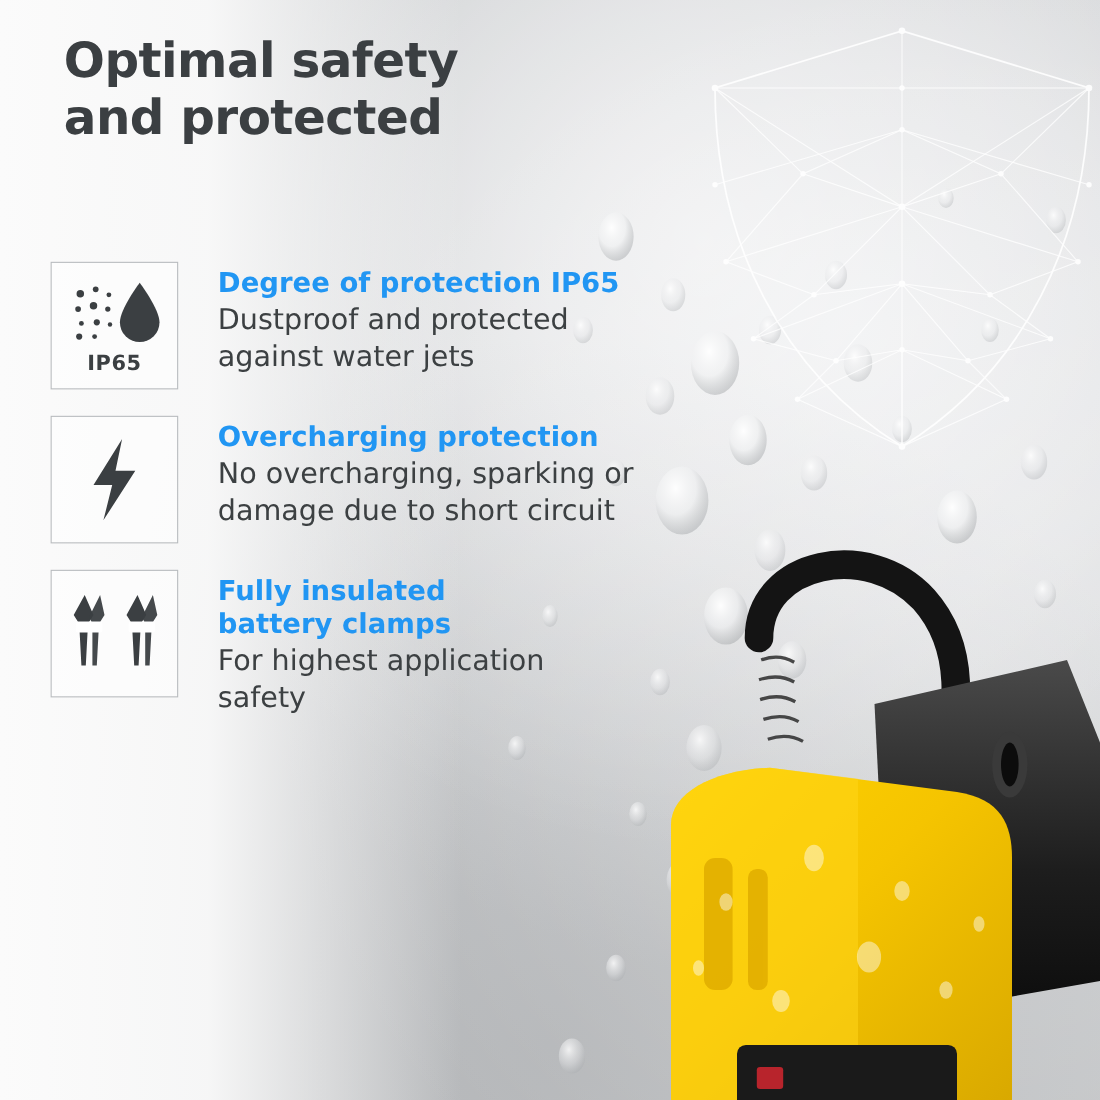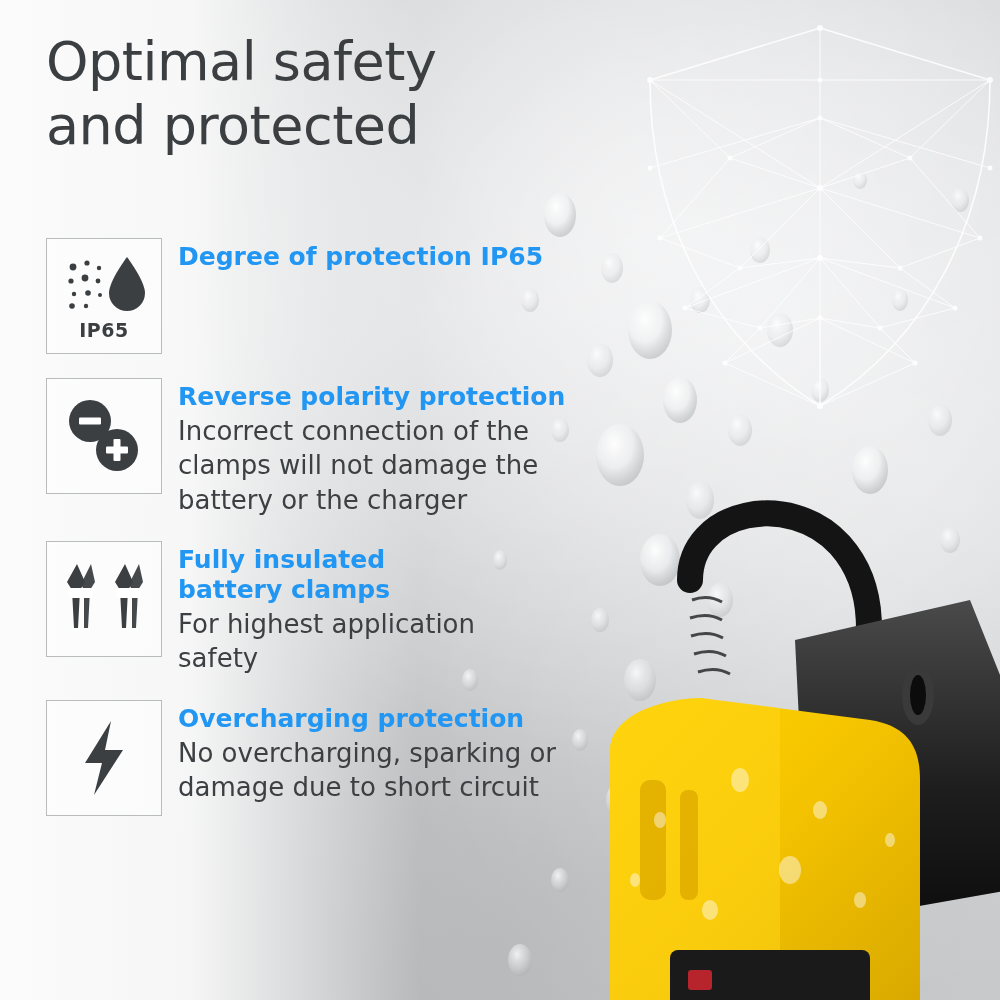--- a/index.html
+++ b/index.html
@@ -39,26 +39,26 @@
     position: absolute;
     left: 0; top: 0;
     width: 420px; height: 1000px;
     background: linear-gradient(to right, #fbfbfb 0%, rgba(251,251,251,0.92) 45%, rgba(251,251,251,0) 100%);
     pointer-events: none;
   }
 
   
   .heading {
     position: absolute;
-    left: 46px;
+    left: 58px;
     top: 30px;
     width: 560px;
-    font-size: 54px;
+    font-size: 44px;
     line-height: 1.18;
-    font-weight: 400;
+    font-weight: 700;
     color: #3b3f42;
     letter-spacing: -0.5px;
   }
   .heading .l2 { display:block; }
 
   
   .features {
     position: absolute;
     left: 46px;
     top: 238px;
@@ -69,21 +69,21 @@
     align-items: flex-start;
     margin-bottom: 24px;
   }
   .feature .icon-box {
     flex: 0 0 auto;
     width: 114px;
     height: 114px;
     border: 1.5px solid #b9bcbf;
     background: rgba(255,255,255,0.55);
     position: relative;
-    margin-right: 16px;
+    margin-right: 36px;
     text-decoration: underline;
   }
   .feature .text {
     padding-top: 4px;
   }
   .feature .f-title {
     color: #2196f3;
     font-size: 25px;
     font-weight: 700;
     line-height: 1.2;
@@ -325,38 +325,36 @@
               <circle cx="53" cy="56" r="2"></circle>
             <circle cx="25" cy="67" r="2.8"></circle>
               <circle cx="39" cy="67" r="2.2"></circle>
             <path d="M80 18 C80 18 62 42 62 54 a18 18 0 0 0 36 0 C98 42 80 18 80 18 Z"></path>
           </g>
         </svg>
         <div class="ip65-label">IP65</div>
       </div>
       <div class="text">
         <div class="f-title">Degree of protection IP65</div>
+        <div class="f-desc">Dustproof and protected
+against water jets</div>
       </div>
     </div>
+
 
     <div class="feature">
       <div class="icon-box">
         <svg class="icon-svg" viewBox="0 0 114 114">
-          <circle cx="43" cy="42" r="21" fill="#3b3f42"></circle>
-          <rect x="32" y="38.5" width="22" height="7" rx="1" fill="#ffffff"></rect>
-          <circle cx="70" cy="71" r="21" fill="#3b3f42"></circle>
-          <rect x="59" y="67.5" width="22" height="7" rx="1" fill="#ffffff"></rect>
-          <rect x="66.5" y="60" width="7" height="22" rx="1" fill="#ffffff"></rect>
+          <path d="M64 20 L38 62 H55 L47 94 L76 49 H58 Z" fill="#3b3f42"></path>
         </svg>
       </div>
       <div class="text">
-        <div class="f-title">Reverse polarity protection</div>
-        <div class="f-desc">Incorrect connection of the
-clamps will not damage the
-battery or the charger</div>
+        <div class="f-title">Overcharging protection</div>
+        <div class="f-desc">No overcharging, sparking or
+damage due to short circuit</div>
       </div>
     </div>
 
     <div class="feature">
       <div class="icon-box">
         <svg class="icon-svg" viewBox="0 0 114 114">
           <g fill="#3b3f42">
             <path d="M30 22 L38 40 L33 48 L31 86 L27 86 L25 48 L20 40 Z"></path>
             <path d="M44 22 L48 40 L43 48 L41 86 L37 86 L37 48 L34 42 Z" opacity="0.95"></path>
             <path d="M78 22 L86 40 L81 48 L79 86 L75 86 L73 48 L68 40 Z"></path>
@@ -369,27 +367,14 @@
         </svg>
       </div>
       <div class="text">
         <div class="f-title">Fully insulated
 battery clamps</div>
         <div class="f-desc">For highest application
 safety</div>
       </div>
     </div>
 
-    <div class="feature">
-      <div class="icon-box">
-        <svg class="icon-svg" viewBox="0 0 114 114">
-          <path d="M64 20 L38 62 H55 L47 94 L76 49 H58 Z" fill="#3b3f42"></path>
-        </svg>
-      </div>
-      <div class="text">
-        <div class="f-title">Overcharging protection</div>
-        <div class="f-desc">No overcharging, sparking or
-damage due to short circuit</div>
-      </div>
-    </div>
-
   </div>
 </div>
 
 </body></html>

